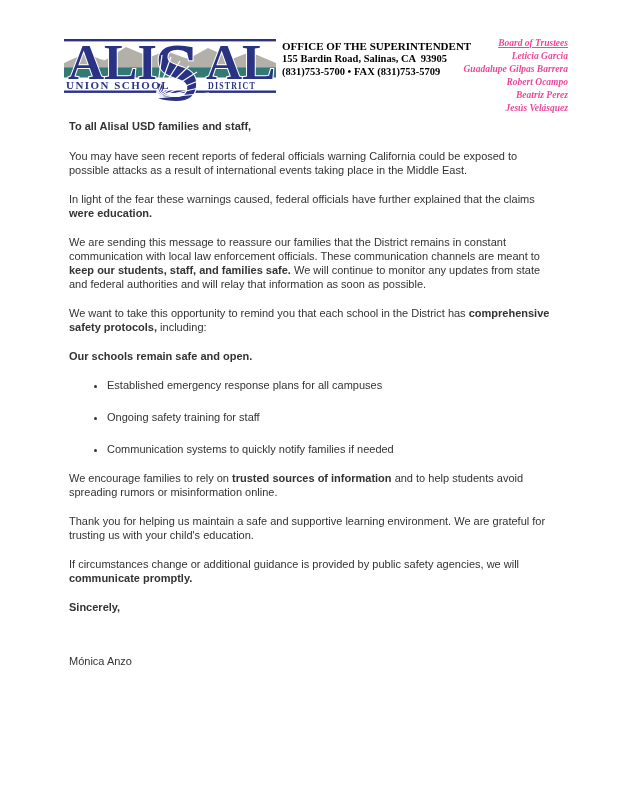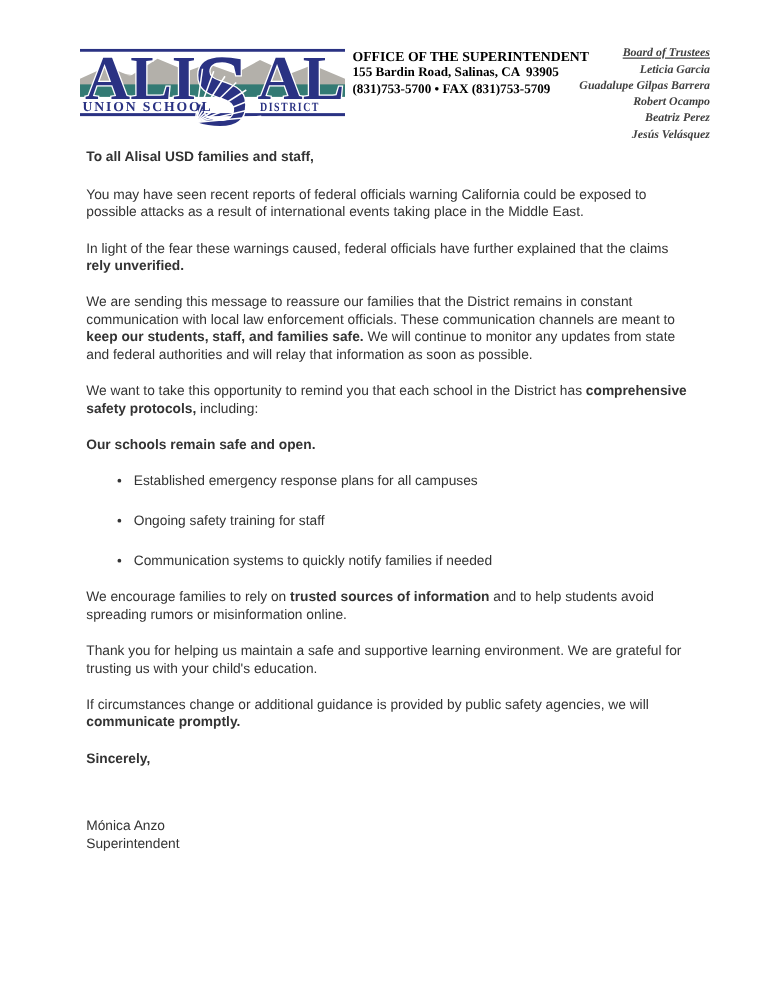--- a/index.html
+++ b/index.html
@@ -33,21 +33,21 @@
   .office{
     position:absolute;left:282px;top:40px;width:195px;
     font-family:"Liberation Serif", serif;font-weight:bold;color:#000000;
   }
   .office-line1{font-size:11px;line-height:13px;white-space:pre;}
   .office-line{font-size:10.5px;line-height:12.5px;white-space:pre;}
 
   .board{
     position:absolute;left:420px;top:37px;width:148px;
     text-align:right;font-family:"Liberation Serif", serif;
-    font-style:italic;font-weight:bold;color:#404040;
+    font-style:italic;font-weight:bold;color:#ec4899;
   }
   .board-title{font-size:9.5px;line-height:13px;text-decoration:underline;}
   .board-member{font-size:9.5px;line-height:13px;}
 
   
   .letter{
     position:absolute;left:69px;top:119px;width:487px;
     font-size:11px;line-height:14px;color:var(--ink);
   }
   .from-line{
@@ -112,36 +112,35 @@
           <div class="board-member">Jesús Velásquez</div>
         </div>
     </div>
   </div>
 
   <div class="letter">
     <div class="salutation">To all Alisal USD families and staff,</div>
 
     <div>
         <p class="para"><span>You may have seen recent reports of federal officials warning California could be exposed to possible attacks as a result of international events taking place in the Middle East.</span></p>
-        <p class="para"><span>In light of the fear these warnings caused, federal officials have further explained that the claims </span><span class="b">rely unverified.</span></p>
+        <p class="para"><span>In light of the fear these warnings caused, federal officials have further explained that the claims </span><span class="b">were education.</span></p>
         <p class="para"><span>We are sending this message to reassure our families that the District remains in constant communication with local law enforcement officials. These communication channels are meant to </span><span class="b">keep our students, staff, and families safe.</span><span> We will continue to monitor any updates from state and federal authorities and will relay that information as soon as possible.</span></p>
         <p class="para"><span>We want to take this opportunity to remind you that each school in the District has </span><span class="b">comprehensive safety protocols,</span><span> including:</span></p>
         <p class="para"><span class="b">Our schools remain safe and open.</span></p>
       </div>
 
     <ul class="bullet-list">
         <li>Established emergency response plans for all campuses</li>
         <li>Ongoing safety training for staff</li>
         <li>Communication systems to quickly notify families if needed</li>
       </ul>
 
     <div>
         <p class="para"><span>We encourage families to rely on </span><span class="b">trusted sources of information</span><span> and to help students avoid spreading rumors or misinformation online.</span></p>
         <p class="para"><span>Thank you for helping us maintain a safe and supportive learning environment. We are grateful for trusting us with your child's education.</span></p>
         <p class="para"><span>If circumstances change or additional guidance is provided by public safety agencies, we will </span><span class="b">communicate promptly.</span></p>
       </div>
 
     <p class="closing">Sincerely,</p>
     <p class="sig-name">Mónica Anzo</p>
-    <p class="sig-title">Superintendent</p>
   </div>
 
 </div>
 
 </body></html>

